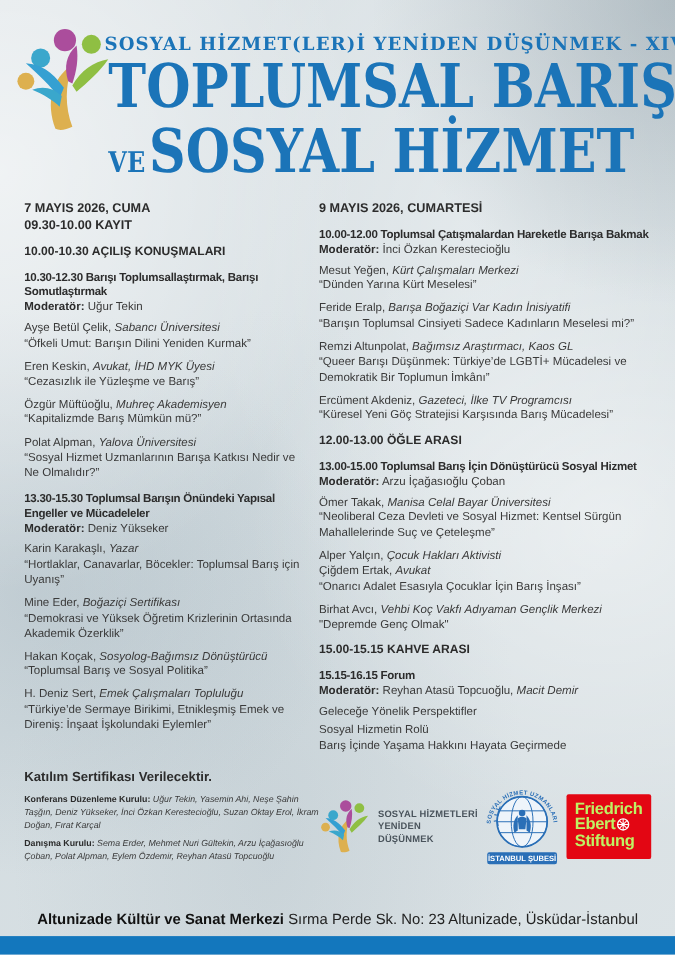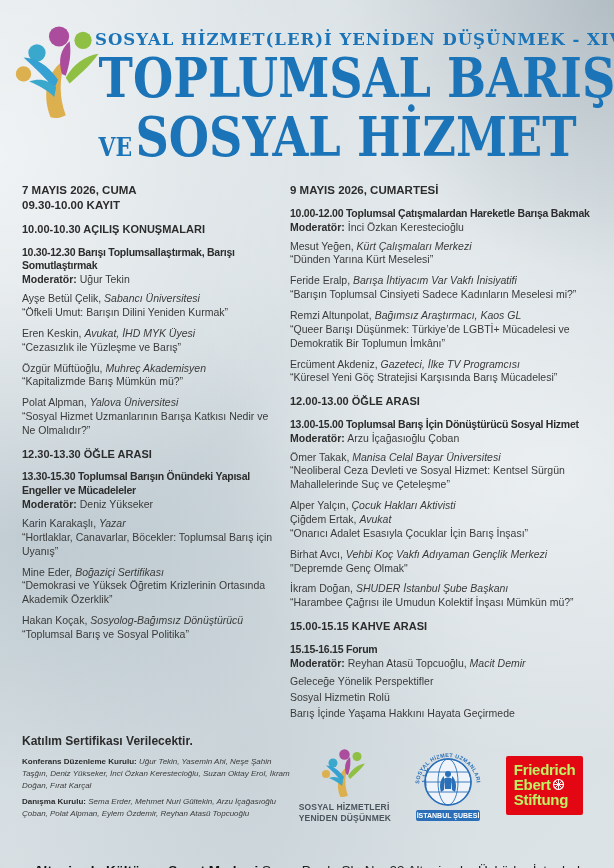--- a/index.html
+++ b/index.html
@@ -45,21 +45,21 @@
   .sess { margin-bottom:9px; }
   .forum-lines p { margin-bottom:2px; }
   
   .bottom { margin-top:auto; display:flex; align-items:flex-start; padding:4px 22px 6px 22px; }
   .bottom-left { width:268px; flex:none; }
   .cert { font-weight:700; font-size:12px; color:#2c2c2c; margin-bottom:8px; }
   .committee { font-size:8px; line-height:1.5; color:#3a3a3a; margin-bottom:4px; }
   .committee b { font-style:normal; color:#2c2c2c; }
   .committee span { font-style:italic; }
   .logo-row { flex:1; display:flex; align-items:center; justify-content:space-around; padding-top:6px; }
-  .shyd-lockup { display:flex; align-items:center; gap:4px;flex-direction:column; }
+  .shyd-lockup { display:flex; align-items:center; gap:4px; }
   .shyd-lockup svg { width:50px; height:50px; }
   .shyd-text { font-size:8.5px; font-weight:700; color:#4a545c; line-height:1.25; letter-spacing:.2px; }
   .fes {
     background:#e30613; color:#bef264; padding:7px 8px 8px 8px; border-radius:2px;
     font-weight:700; font-size:15px; line-height:.98; letter-spacing:-.3px;
   }
   .fes .row { display:flex; align-items:flex-start; gap:1px; }
   
   .venue { text-align:center; font-size:13.5px; color:#222; padding:6px 0 8px 0;margin-top:19px; }
   .venue b { color:#111; }
@@ -112,52 +112,51 @@
 
       <div class="sess">
         <p class="sess-title">10.30-12.30 Barışı Toplumsallaştırmak, Barışı Somutlaştırmak</p>
         <p class="mod"><b>Moderatör:</b> <span>Uğur Tekin</span></p>
         <p class="talk"><span>Ayşe Betül Çelik,</span> <span class="affil">Sabancı Üniversitesi</span><br><span>“Öfkeli Umut: Barışın Dilini Yeniden Kurmak”</span></p>
         <p class="talk"><span>Eren Keskin,</span> <span class="affil">Avukat, İHD MYK Üyesi</span><br><span>“Cezasızlık ile Yüzleşme ve Barış”</span></p>
         <p class="talk"><span>Özgür Müftüoğlu,</span> <span class="affil">Muhreç Akademisyen</span><br><span>“Kapitalizmde Barış Mümkün mü?”</span></p>
         <p class="talk"><span>Polat Alpman,</span> <span class="affil">Yalova Üniversitesi</span><br><span>“Sosyal Hizmet Uzmanlarının Barışa Katkısı Nedir ve Ne Olmalıdır?”</span></p>
       </div>
 
-      <p class="break-head">12.30-13.30 ÖĞLE ARASI</p>
 
       <div class="sess">
         <p class="sess-title">13.30-15.30 Toplumsal Barışın Önündeki Yapısal Engeller ve Mücadeleler</p>
         <p class="mod"><b>Moderatör:</b> <span>Deniz Yükseker</span></p>
         <p class="talk"><span>Karin Karakaşlı,</span> <span class="affil">Yazar</span><br><span>“Hortlaklar, Canavarlar, Böcekler: Toplumsal Barış için Uyanış”</span></p>
         <p class="talk"><span>Mine Eder,</span> <span class="affil">Boğaziçi Sertifikası</span><br><span>“Demokrasi ve Yüksek Öğretim Krizlerinin Ortasında Akademik Özerklik”</span></p>
         <p class="talk"><span>Hakan Koçak,</span> <span class="affil">Sosyolog-Bağımsız Dönüştürücü</span><br><span>“Toplumsal Barış ve Sosyal Politika”</span></p>
+        <p class="talk"><span>H. Deniz Sert,</span> <span class="affil">Emek Çalışmaları Topluluğu</span><br><span>“Türkiye’de Sermaye Birikimi, Etnikleşmiş Emek ve Direniş: İnşaat İşkolundaki Eylemler”</span></p>
       </div>
     </div>
 
     <div>
       <p class="date-head">9 MAYIS 2026, CUMARTESİ</p>
 
       <div class="sess">
         <p class="sess-title">10.00-12.00 Toplumsal Çatışmalardan Hareketle Barışa Bakmak</p>
         <p class="mod"><b>Moderatör:</b> <span>İnci Özkan Kerestecioğlu</span></p>
         <p class="talk"><span>Mesut Yeğen,</span> <span class="affil">Kürt Çalışmaları Merkezi</span><br><span>“Dünden Yarına Kürt Meselesi”</span></p>
-        <p class="talk"><span>Feride Eralp,</span> <span class="affil">Barışa İhtiyacım Var Vakfı İnisiyatifi</span><br><span>“Barışın Toplumsal Cinsiyeti Sadece Kadınların Meselesi mi?”</span></p>
+        <p class="talk"><span>Feride Eralp,</span> <span class="affil">Barışa Boğaziçi Var Kadın İnisiyatifi</span><br><span>“Barışın Toplumsal Cinsiyeti Sadece Kadınların Meselesi mi?”</span></p>
         <p class="talk"><span>Remzi Altunpolat,</span> <span class="affil">Bağımsız Araştırmacı, Kaos GL</span><br><span>“Queer Barışı Düşünmek: Türkiye’de LGBTİ+ Mücadelesi ve Demokratik Bir Toplumun İmkânı”</span></p>
         <p class="talk"><span>Ercüment Akdeniz,</span> <span class="affil">Gazeteci, İlke TV Programcısı</span><br><span>“Küresel Yeni Göç Stratejisi Karşısında Barış Mücadelesi”</span></p>
       </div>
 
       <p class="break-head">12.00-13.00 ÖĞLE ARASI</p>
 
       <div class="sess">
         <p class="sess-title">13.00-15.00 Toplumsal Barış İçin Dönüştürücü Sosyal Hizmet</p>
         <p class="mod"><b>Moderatör:</b> <span>Arzu İçağasıoğlu Çoban</span></p>
         <p class="talk"><span>Ömer Takak,</span> <span class="affil">Manisa Celal Bayar Üniversitesi</span><br><span>“Neoliberal Ceza Devleti ve Sosyal Hizmet: Kentsel Sürgün Mahallelerinde Suç ve Çeteleşme”</span></p>
         <p class="talk"><span>Alper Yalçın,</span> <span class="affil">Çocuk Hakları Aktivisti</span><br><span>Çiğdem Ertak,</span> <span class="affil">Avukat</span><br><span>“Onarıcı Adalet Esasıyla Çocuklar İçin Barış İnşası”</span></p>
         <p class="talk"><span>Birhat Avcı,</span> <span class="affil">Vehbi Koç Vakfı Adıyaman Gençlik Merkezi</span><br><span>"Depremde Genç Olmak"</span></p>
-        <p class="talk"><span>İkram Doğan,</span> <span class="affil">SHUDER İstanbul Şube Başkanı</span><br><span>“Harambee Çağrısı ile Umudun Kolektif İnşası Mümkün mü?”</span></p>
       </div>
 
       <p class="break-head">15.00-15.15 KAHVE ARASI</p>
 
       <div class="sess">
         <p class="sess-title">15.15-16.15 Forum</p>
         <p class="mod"><b>Moderatör:</b> <span>Reyhan Atasü Topcuoğlu,</span> <span class="affil">Macit Demir</span></p>
         <div class="forum-lines">
           <p>Geleceğe Yönelik Perspektifler</p>
           <p>Sosyal Hizmetin Rolü</p>

